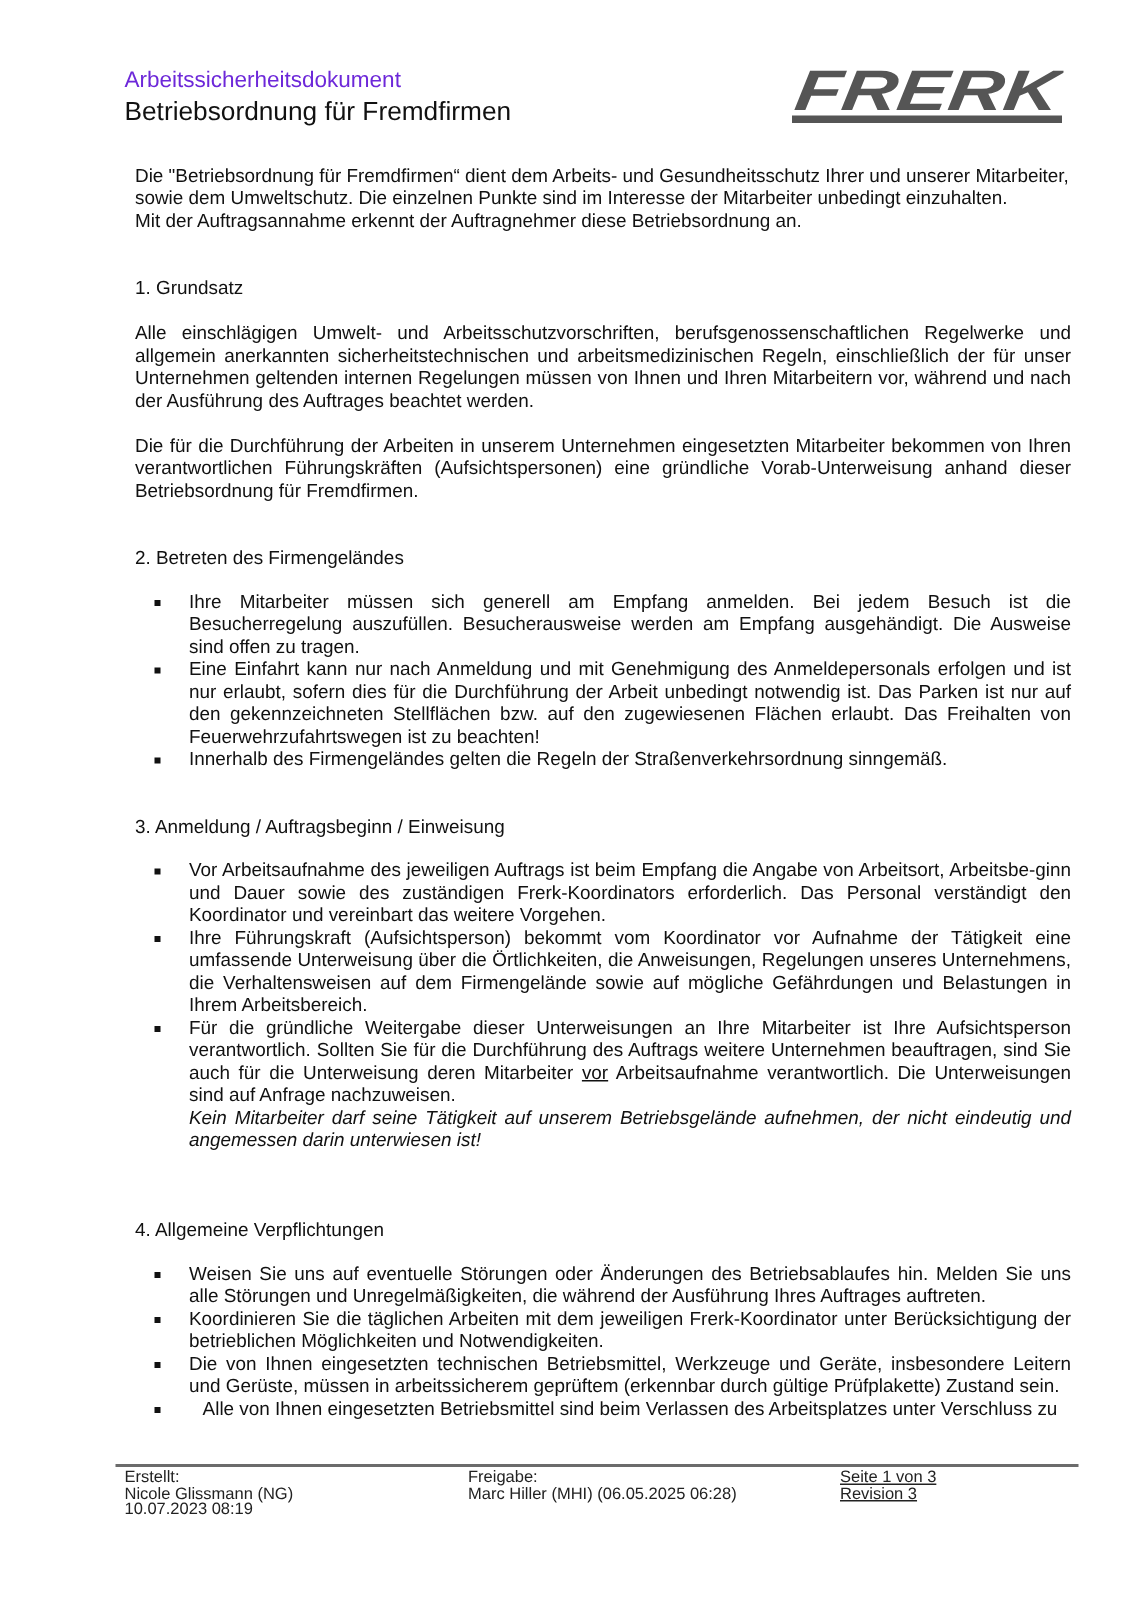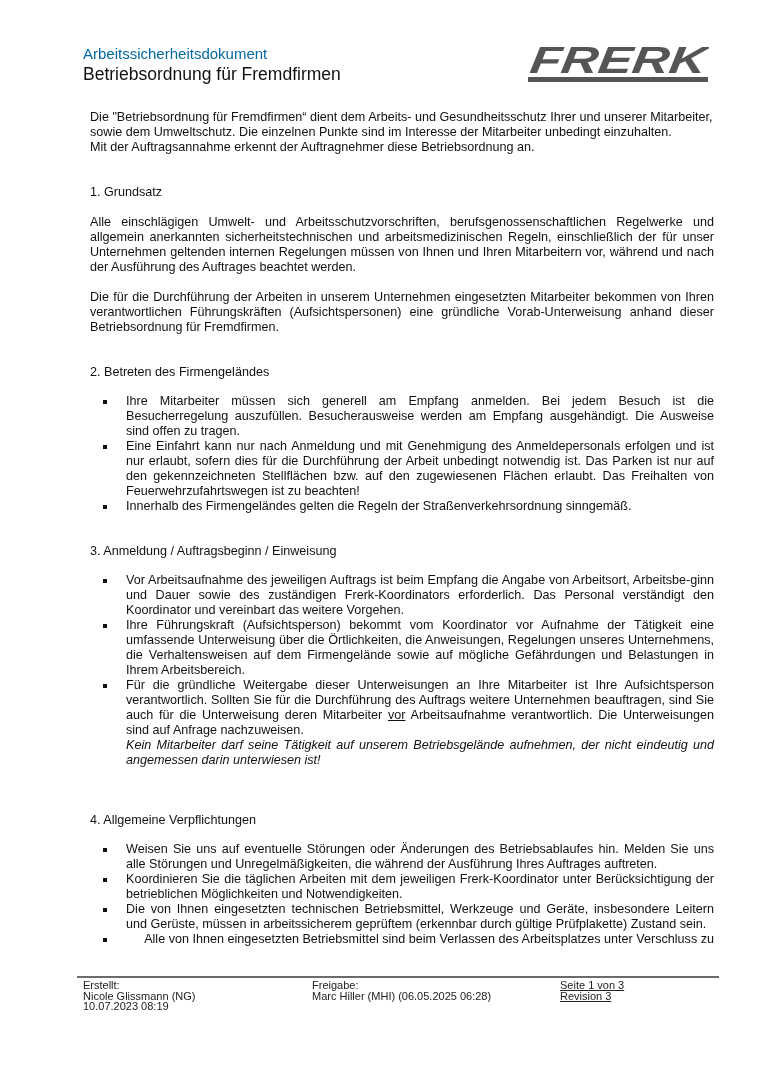--- a/index.html
+++ b/index.html
@@ -3,21 +3,21 @@
 <meta charset="utf-8">
 <style>
   html, body { margin: 0; padding: 0; background: #ffffff; }
   body {
     width: 764px; height: 1080px; position: relative; overflow: hidden;
     font-family: "Liberation Sans", sans-serif; color: #111111;
   }
   .page { position: absolute; left: 0; top: 0; width: 764px; height: 1080px; }
 
   
-  .hdr-sub { position: absolute; left: 83px; top: 45px; font-size: 15px; line-height: 17px; color: #0369a1; }
+  .hdr-sub { position: absolute; left: 83px; top: 45px; font-size: 15px; line-height: 17px; color: #6d28d9; }
   .hdr-title { position: absolute; left: 83px; top: 64px; font-size: 17.5px; line-height: 20px; font-weight: normal; color: #111; }
   .logo { position: absolute; left: 527px; top: 42px; width: 182px; height: 42px; }
 
   
   .content { position: absolute; left: 90px; top: 110px; width: 624px; font-size: 12.6px; line-height: 15px; }
   .content p { margin: 0; text-align: justify; }
   .content p.left { text-align: left; }
   .h2 { font-weight: normal; font-size: 12.6px; line-height: 15px; margin: 0; }
   ul.blist { list-style: none; margin: 0; padding: 0; }
   ul.blist li { position: relative; padding-left: 36px; text-align: justify; }
@@ -76,21 +76,21 @@
       <li><span class="bullet"></span><span>Für die gründliche Weitergabe dieser Unterweisungen an Ihre Mitarbeiter ist Ihre Aufsichtsperson verantwortlich. Sollten Sie für die Durchführung des Auftrags weitere Unternehmen beauftragen, sind Sie auch für die Unterweisung deren Mitarbeiter </span><span class="ul">vor</span><span> Arbeitsaufnahme verantwortlich. Die Unterweisungen sind auf Anfrage nachzuweisen.</span><br><span class="emph">Kein Mitarbeiter darf seine Tätigkeit auf unserem Betriebsgelände aufnehmen, der nicht eindeutig und angemessen darin unterwiesen ist!</span></li>
     </ul>
 
     <div style="height:45px"></div>
     <div class="h2">4. Allgemeine Verpflichtungen</div>
     <div style="height:14px"></div>
     <ul class="blist">
       <li><span class="bullet"></span><span>Weisen Sie uns auf eventuelle Störungen oder Änderungen des Betriebsablaufes hin. Melden Sie uns alle Störungen und Unregelmäßigkeiten, die während der Ausführung Ihres Auftrages auftreten.</span></li>
       <li><span class="bullet"></span><span>Koordinieren Sie die täglichen Arbeiten mit dem jeweiligen Frerk-Koordinator unter Berücksichtigung der betrieblichen Möglichkeiten und Notwendigkeiten.</span></li>
       <li><span class="bullet"></span><span>Die von Ihnen eingesetzten technischen Betriebsmittel, Werkzeuge und Geräte, insbesondere Leitern und Gerüste, müssen in arbeitssicherem geprüftem (erkennbar durch gültige Prüfplakette) Zustand sein.</span></li>
-      <li style="text-align:right;white-space:nowrap;overflow:hidden;"><span class="bullet"></span><span>Alle von Ihnen eingesetzten Betriebsmittel sind beim Verlassen des Arbeitsplatzes unter Verschluss zu</span></li>
+      <li style="text-align:center;white-space:nowrap;overflow:hidden;"><span class="bullet"></span><span>Alle von Ihnen eingesetzten Betriebsmittel sind beim Verlassen des Arbeitsplatzes unter Verschluss zu</span></li>
     </ul>
   </div>
 
   <div class="footer-line"></div>
   <div class="footer f-left">
     <div>Erstellt:</div>
     <div>Nicole Glissmann (NG)</div>
     <div>10.07.2023 08:19</div>
   </div>
   <div class="footer f-mid">

